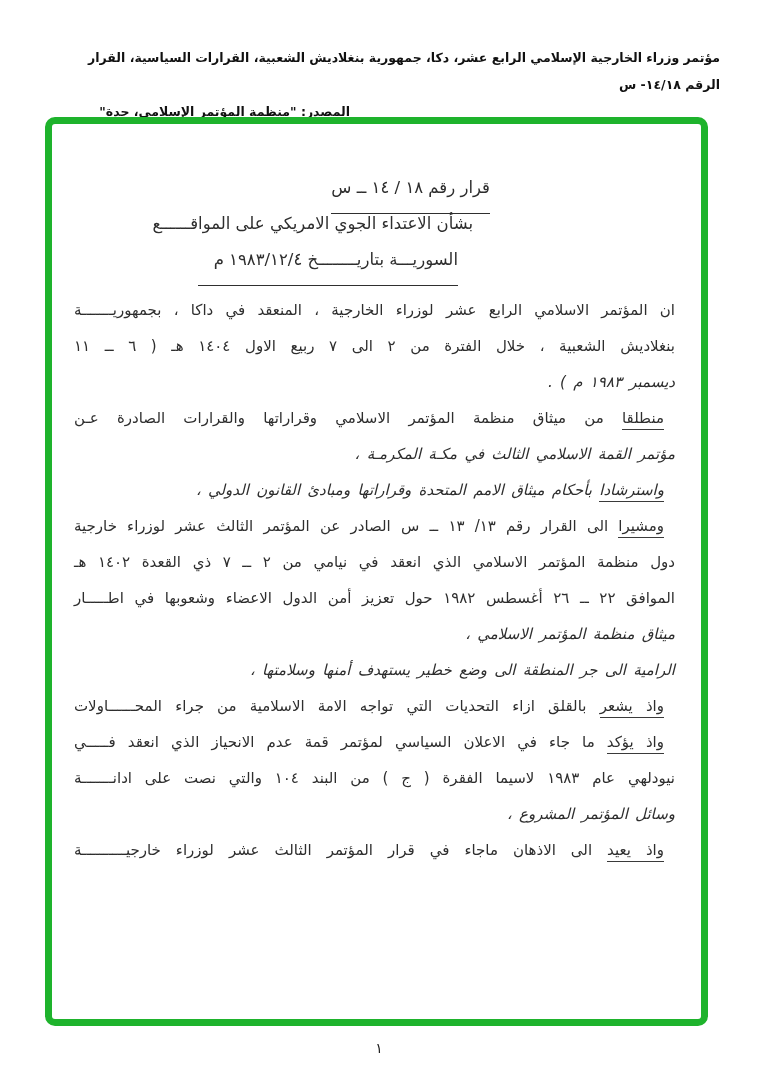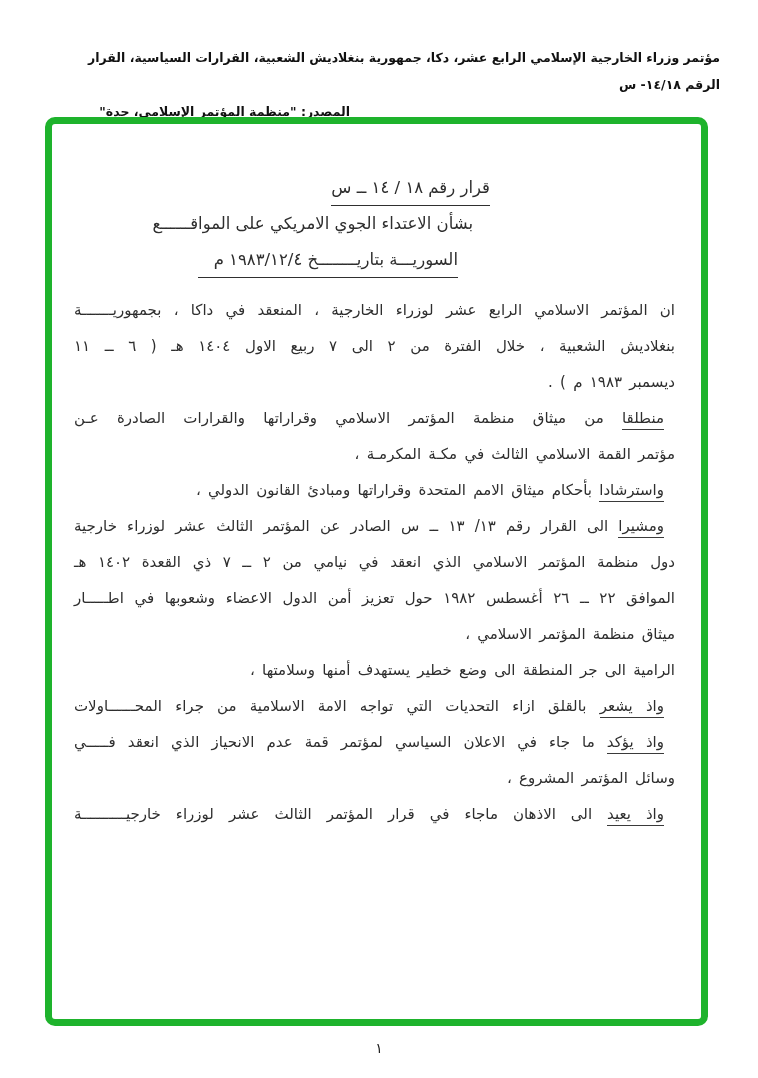--- a/index.html
+++ b/index.html
@@ -25,31 +25,31 @@
     direction:rtl;
     padding:46px 26px 0 22px;
     color:#2e2e2e;
   }
   
   .title{font-size:16.5px;line-height:36px;}
   .title .tline{display:block;text-align:right;white-space:nowrap;}
   .t1{margin-right:185px;}
   .t2{margin-right:202px;}
   .t3{margin-right:217px;}
-  .u{border-bottom:1.5px solid #2f2f2f;padding-bottom:8px;text-align:right;}
+  .u{border-bottom:1.5px solid #2f2f2f;padding-bottom:16px;text-align:right;}
   .t3 .u{padding-left:16px;}
   
   .docbody{margin-top:14px;font-size:15px;line-height:36px;word-spacing:2.5px;}
   .para{margin:0;padding:0;}
   .line{
     display:block;
     text-align:justify;
     text-align-last:justify;
   }
-  .line.last{text-align-last:right;}
+  .line.last{text-align-last:right;font-style:italic;}
   .line.indent{text-indent:11px;}
   .lead{border-bottom:1.3px solid #3a3a3a;padding-bottom:2px;}
   
   .pageno{
     position:absolute;top:1040px;left:0;width:758px;
     text-align:center;font-size:14px;color:#222;
   }
 </style>
 </head>
 <body>
@@ -86,20 +86,21 @@
           <span class="line">دول منظمة المؤتمر الاسلامي الذي انعقد في نيامي من ٢ ــ ٧ ذي القعدة ١٤٠٢ هـ</span>
           <span class="line">الموافق ٢٢ ــ ٢٦ أغسطس ١٩٨٢ حول تعزيز أمن الدول الاعضاء وشعوبها في اطـــــار</span>
           <span class="line last">ميثاق منظمة المؤتمر الاسلامي ،</span>
         </p>
         <p class="para">
           <span class="line last">الرامية الى جر المنطقة الى وضع خطير يستهدف أمنها وسلامتها ،</span>
           <span class="line indent"><span class="lead">واذ يشعر</span> بالقلق ازاء التحديات التي تواجه الامة الاسلامية من جراء المحــــــاولات</span>
         </p>
         <p class="para">
           <span class="line indent"><span class="lead">واذ يؤكد</span> ما جاء في الاعلان السياسي لمؤتمر قمة عدم الانحياز الذي انعقد فـــــي</span>
+          <span class="line">نيودلهي عام ١٩٨٣ لاسيما الفقرة ( ج ) من البند ١٠٤ والتي نصت على ادانـــــــة</span>
           <span class="line last">وسائل المؤتمر المشروع ،</span>
         </p>
         <p class="para">
           <span class="line indent"><span class="lead">واذ يعيد</span> الى الاذهان ماجاء في قرار المؤتمر الثالث عشر لوزراء خارجيــــــــــة</span>
         </p>
       </div>
 
   </div>
 </div>
 

